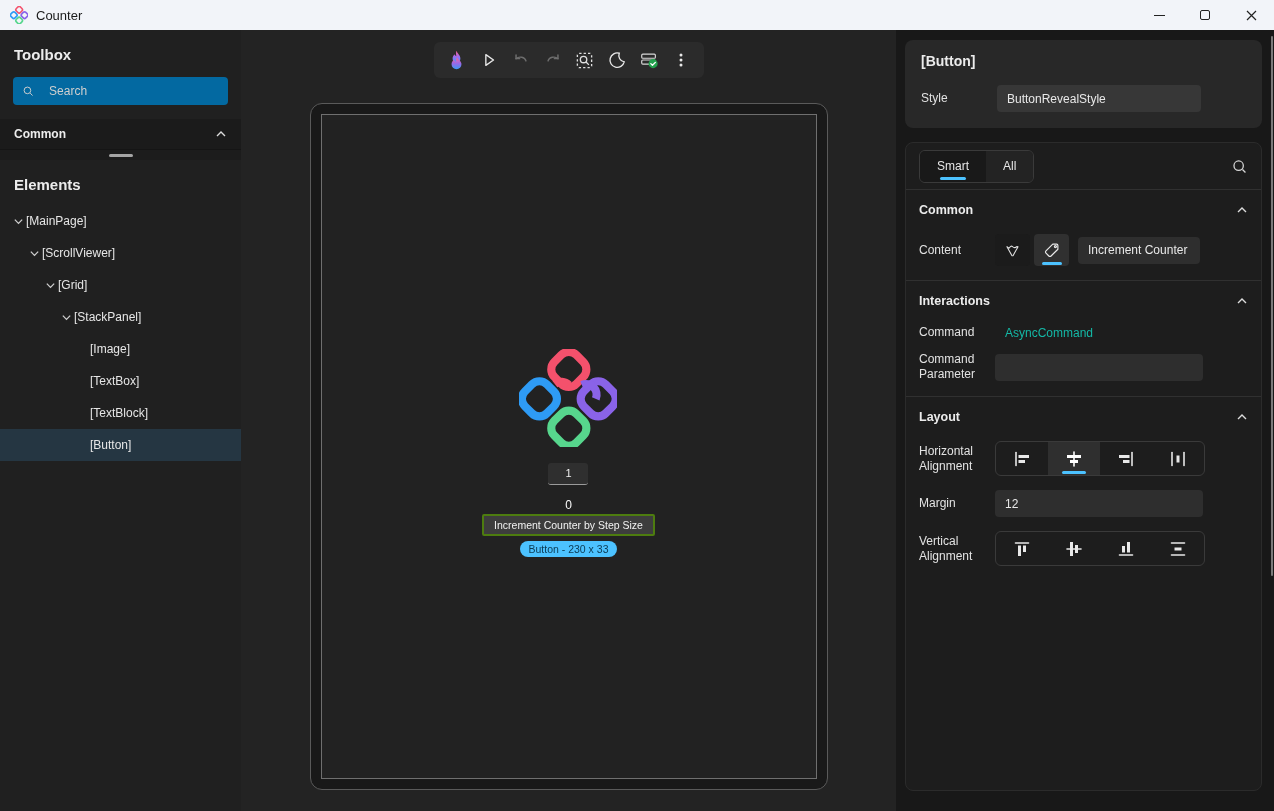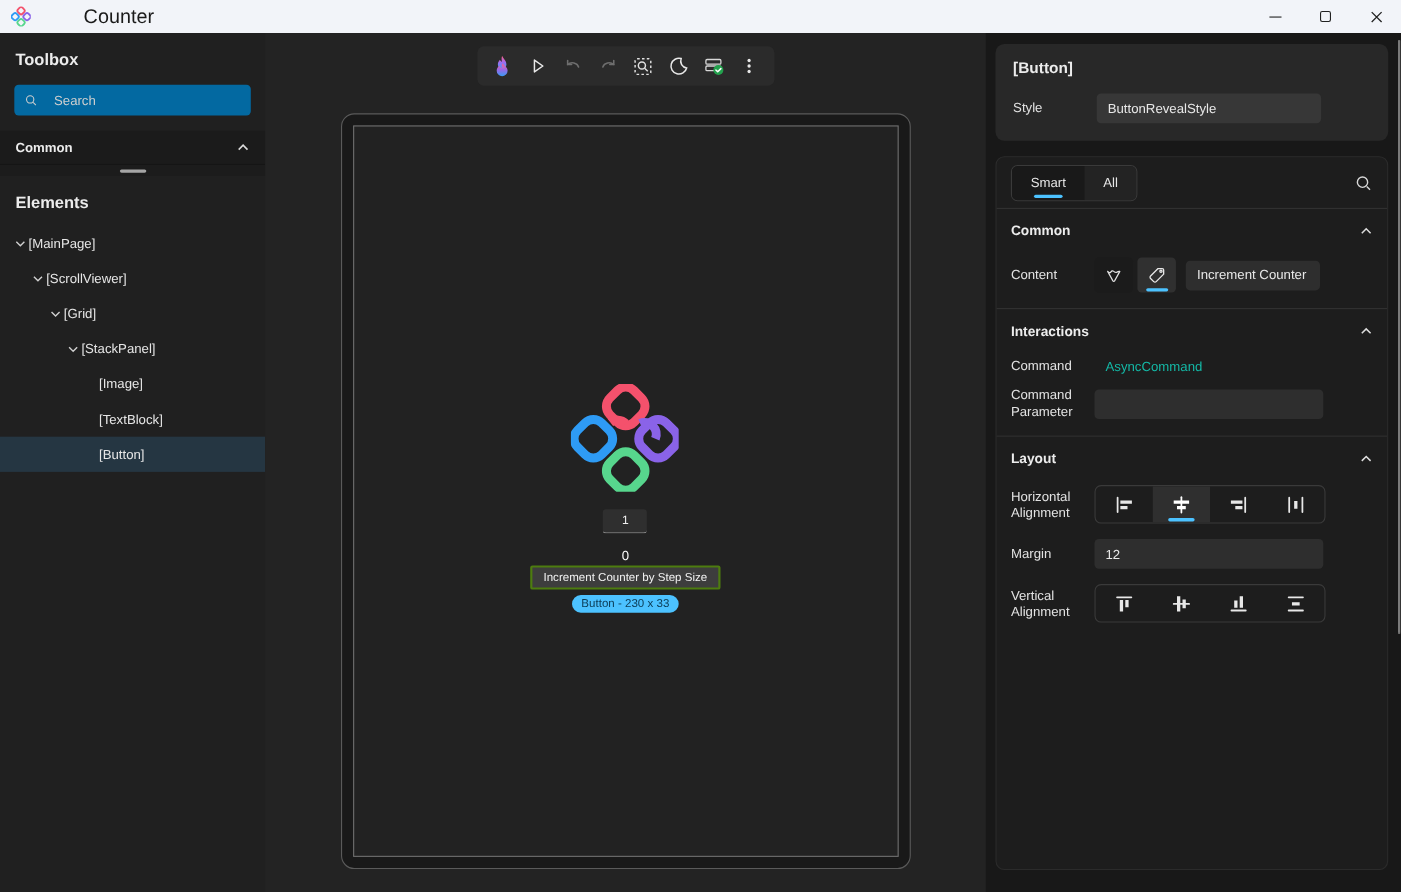--- a/index.html
+++ b/index.html
@@ -2,21 +2,21 @@
 <html><head>
 <meta charset="utf-8">
 <style>
   * { margin:0; padding:0; box-sizing:border-box; }
   html,body { width:1274px; height:811px; overflow:hidden; background:#202020;
               font-family:"Liberation Sans","DejaVu Sans",sans-serif; color:#ececec; }
 
   
   .titlebar { height:30px; background:#f2f4f9; display:flex; align-items:center; position:relative; }
   .titlebar .app-logo { width:18px; height:18px; margin:0 8px 0 10px; }
-  .titlebar .title { font-size:18px; color:#1b1b1b;margin-left:40px; }
+  .titlebar .title { font-size:13px; color:#1b1b1b; }
   .win-controls { position:absolute; right:0; top:0; height:30px; display:flex; }
   .win-btn { width:46px; height:30px; display:flex; align-items:center; justify-content:center; cursor:default; }
   .glyph-min { width:11px; height:1px; background:#222; }
   .glyph-max { width:10px; height:10px; border:1px solid #222; border-radius:2px; }
 
   
   .main { display:flex; height:781px; }
 
   
   .sidebar { width:241px; background:#202020; display:flex; flex-direction:column; flex:none; }
@@ -185,20 +185,23 @@
             <svg width="11" height="11" viewBox="0 0 12 12" fill="none" stroke="#cfcfcf" stroke-width="1.4">
               <path d="M2 4 L6 8 L10 4"></path>
             </svg>
           </span>
         <span>[StackPanel]</span>
       </div>
       <div class="tree-row d4">
         <span>[Image]</span>
       </div>
       <div class="tree-row d4">
+        <span>[TextBox]</span>
+      </div>
+      <div class="tree-row d4">
         <span>[TextBlock]</span>
       </div>
       <div class="tree-row d4 selected">
         <span>[Button]</span>
       </div>
     </div>
   </aside>
 
   <section class="canvas">
     <div class="toolbar">

